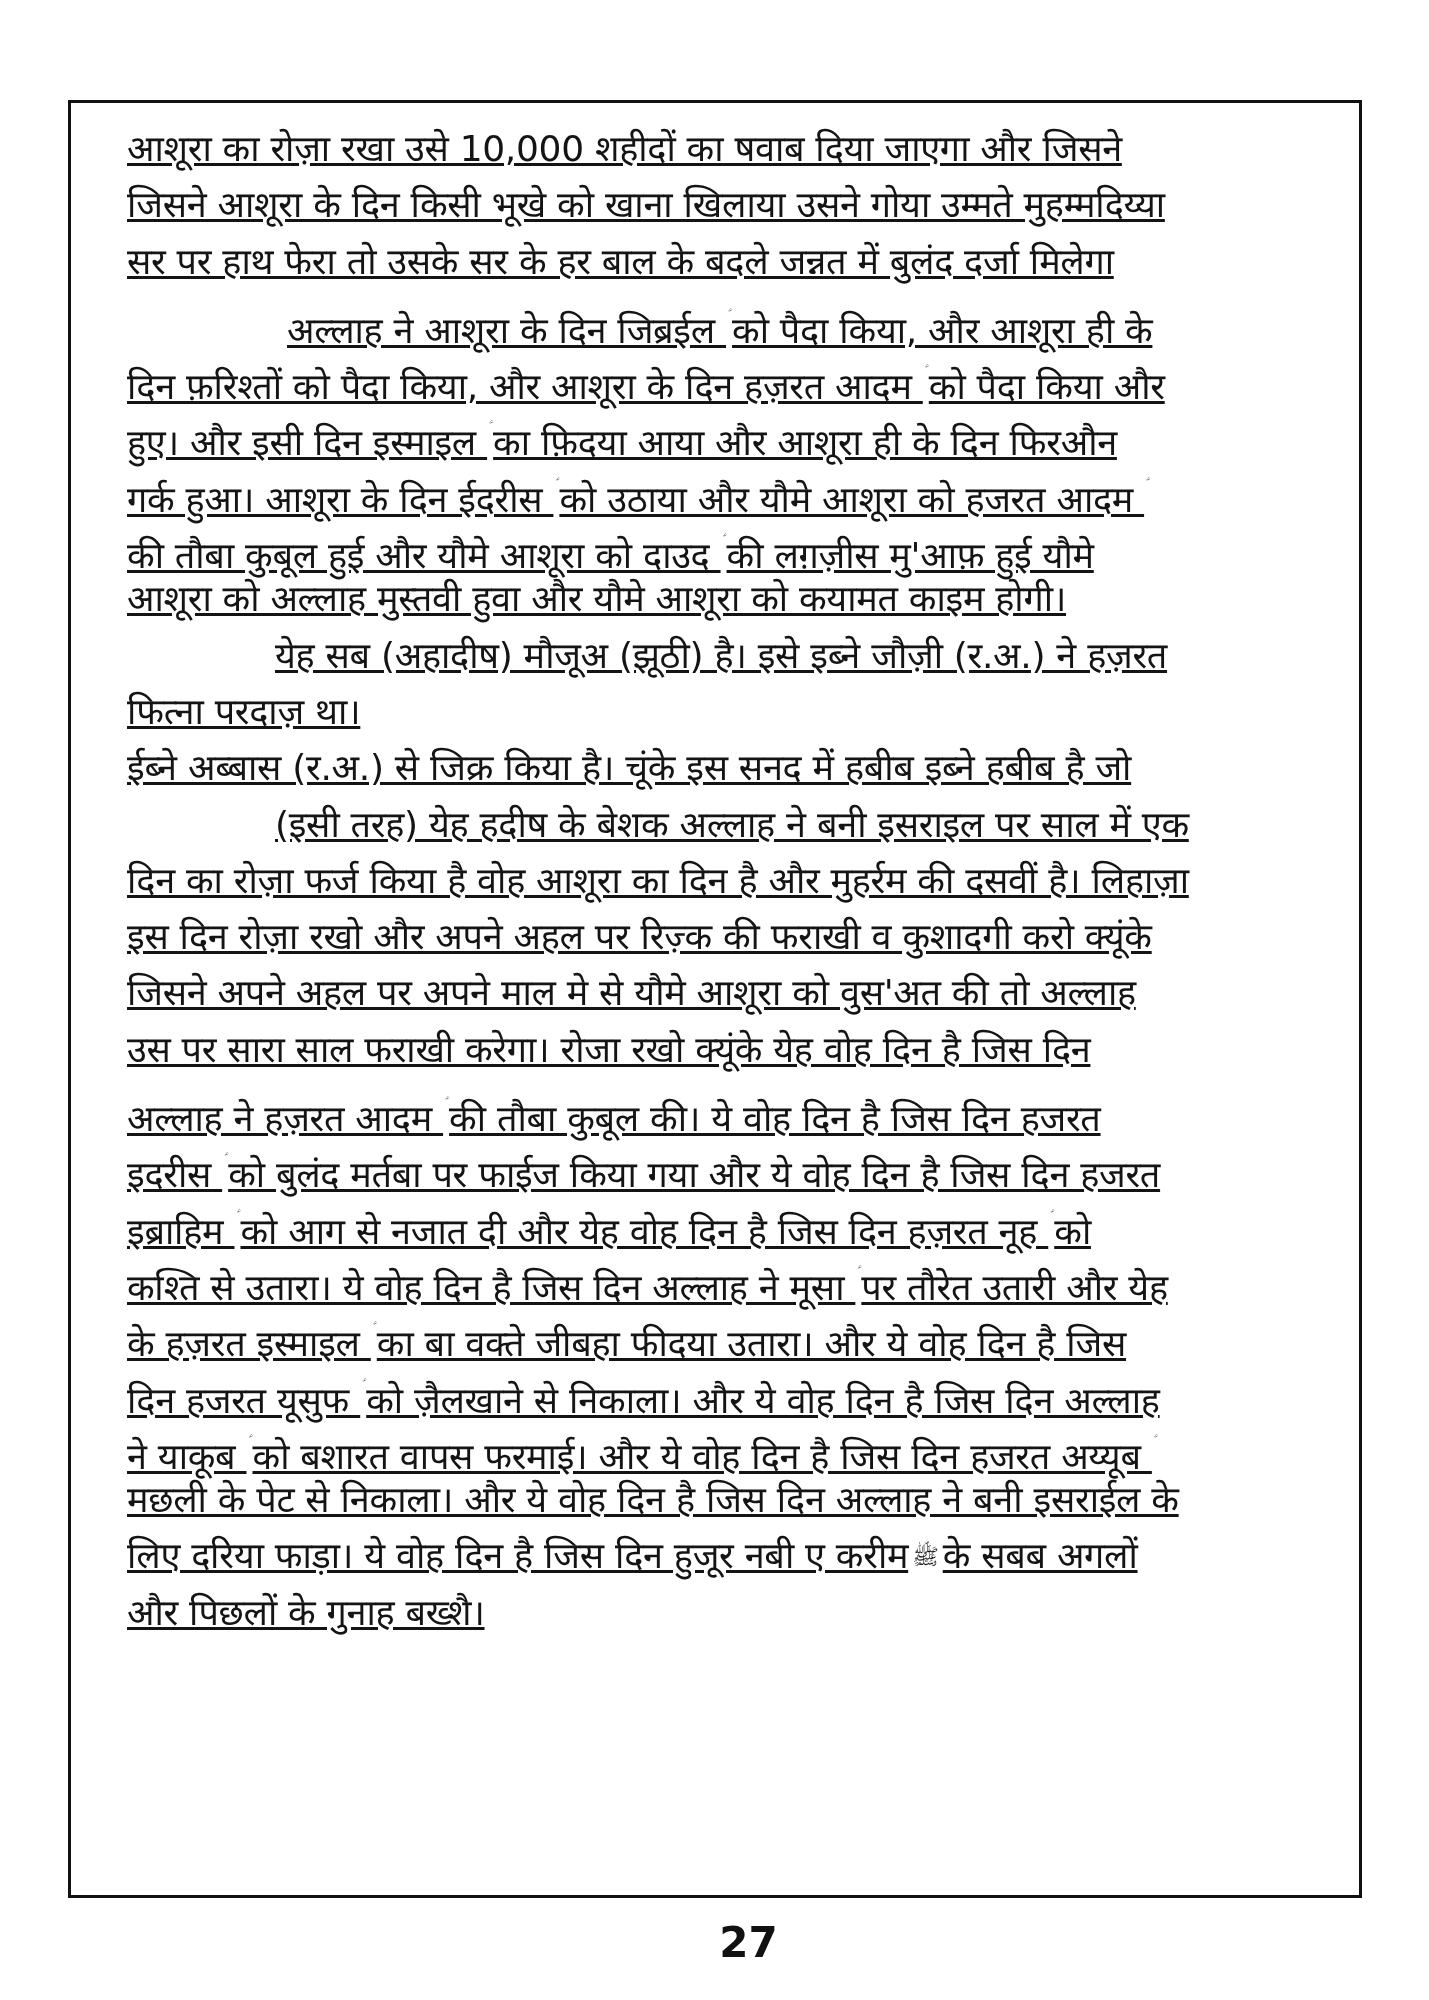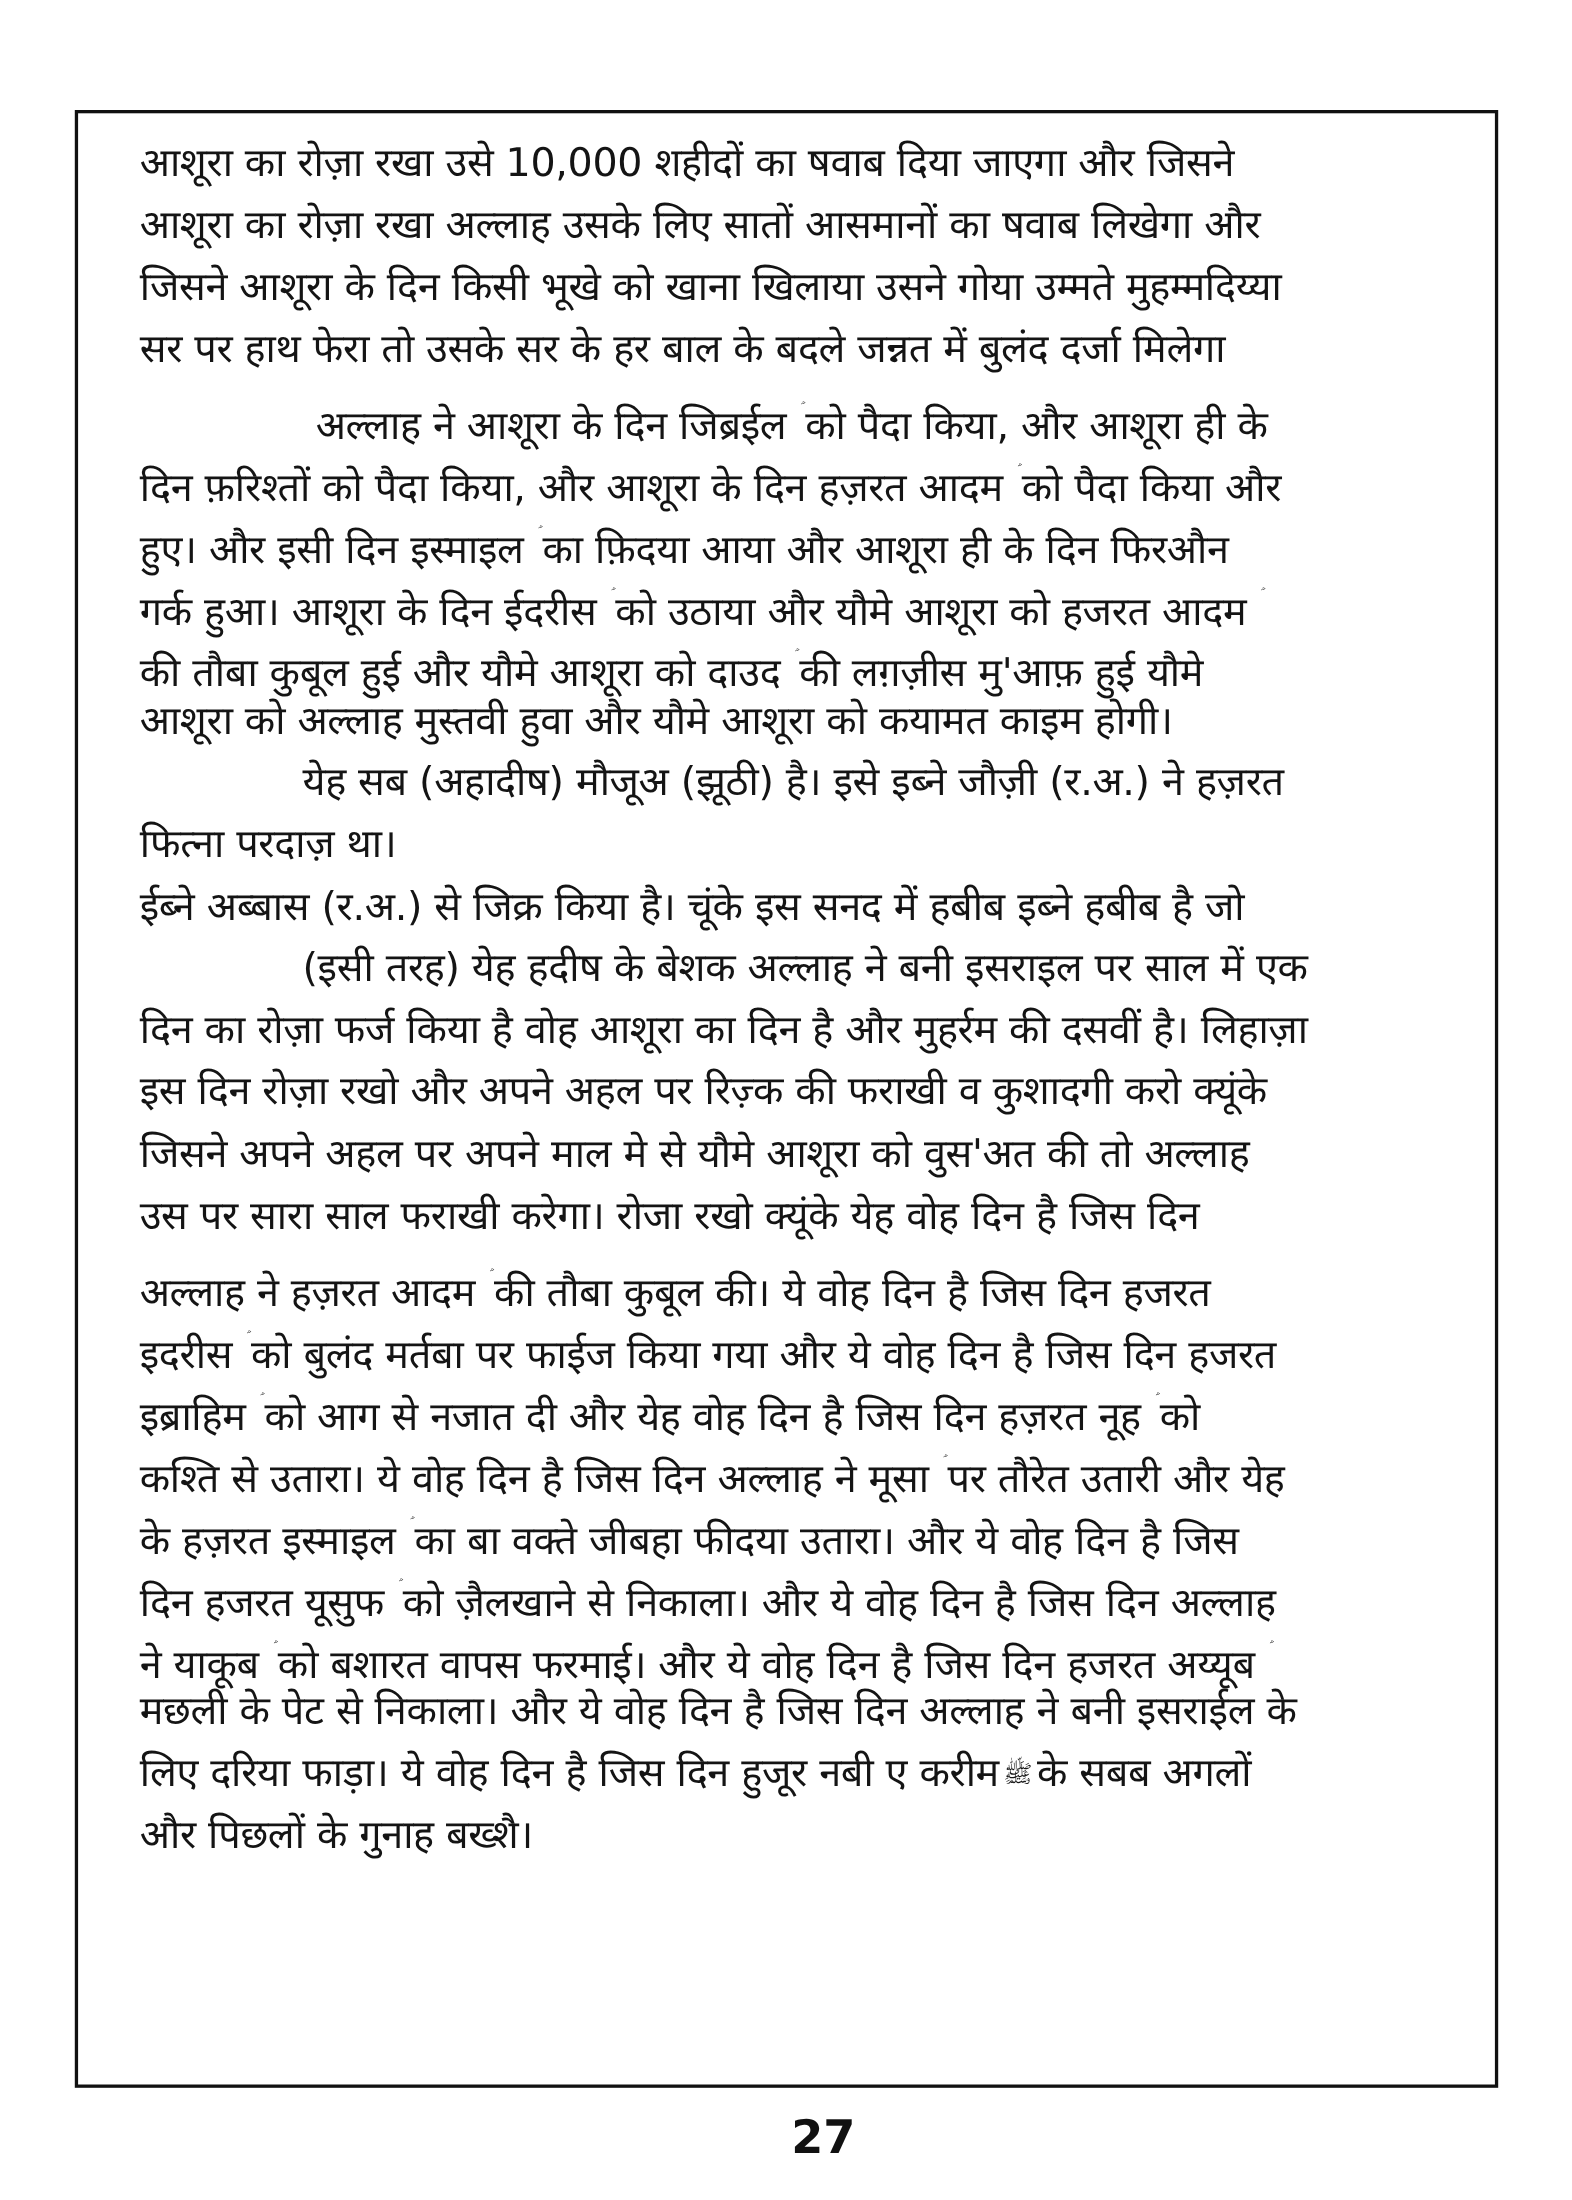--- a/index.html
+++ b/index.html
@@ -22,20 +22,21 @@
     width: 1288px;
     height: 1792px;
     border: 3px solid #111111;
     box-sizing: content-box;
   }
   .text-body {
     position: absolute;
     left: 56px;
     top: 18px;
     width: 1200px;
+    text-decoration: underline;
   }
   .line {
     display: block;
     font-size: 36px;
     line-height: 56.3px;
     height: 56.3px;
     white-space: nowrap;
     letter-spacing: -0.3px;
   }
   .line.indent {
@@ -70,21 +71,20 @@
     margin-left: 34px;
   }
 </style>
 </head>
 <body>
 
 <div class="frame">
   <div class="text-body" id="text-body">
       <div>
         <span class="line"><span>आशूरा का रोज़ा रखा उसे 10,000 शहीदों का षवाब दिया जाएगा और जिसने</span></span>
-        <span class="line"><span>आशूरा का रोज़ा रखा अल्लाह उसके लिए सातों आसमानों का षवाब लिखेगा और</span></span>
         <span class="line"><span>जिसने आशूरा के दिन किसी भूखे को खाना खिलाया उसने गोया उम्मते मुहम्मदिय्या</span></span>
         <span class="line"><span>सर पर हाथ फेरा तो उसके सर के हर बाल के बदले जन्नत में बुलंद दर्जा मिलेगा</span></span>
       </div>
       <div>
         <span class="line indent"><span>अल्लाह ने आशूरा के दिन जिब्रईल </span><span class="hon">ؑ</span><span>को पैदा किया, और आशूरा ही के</span></span>
         <span class="line"><span>दिन फ़रिश्तों को पैदा किया, और आशूरा के दिन हज़रत आदम </span><span class="hon">ؑ</span><span>को पैदा किया और</span></span>
         <span class="line"><span>हुए। और इसी दिन इस्माइल </span><span class="hon">ؑ</span><span>का फ़िदया आया और आशूरा ही के दिन फिरऔन</span></span>
         <span class="line"><span>गर्क हुआ। आशूरा के दिन ईदरीस </span><span class="hon">ؑ</span><span>को उठाया और यौमे आशूरा को हजरत आदम </span><span class="hon">ؑ</span><span></span></span>
         <span class="line"><span>की तौबा कुबूल हुई और यौमे आशूरा को दाउद </span><span class="hon">ؑ</span><span>की लग़ज़ीस मु'आफ़ हुई  यौमे</span></span>
         <span class="line"><span>आशूरा को अल्लाह मुस्तवी हुवा और यौमे आशूरा को कयामत काइम होगी।</span></span>

